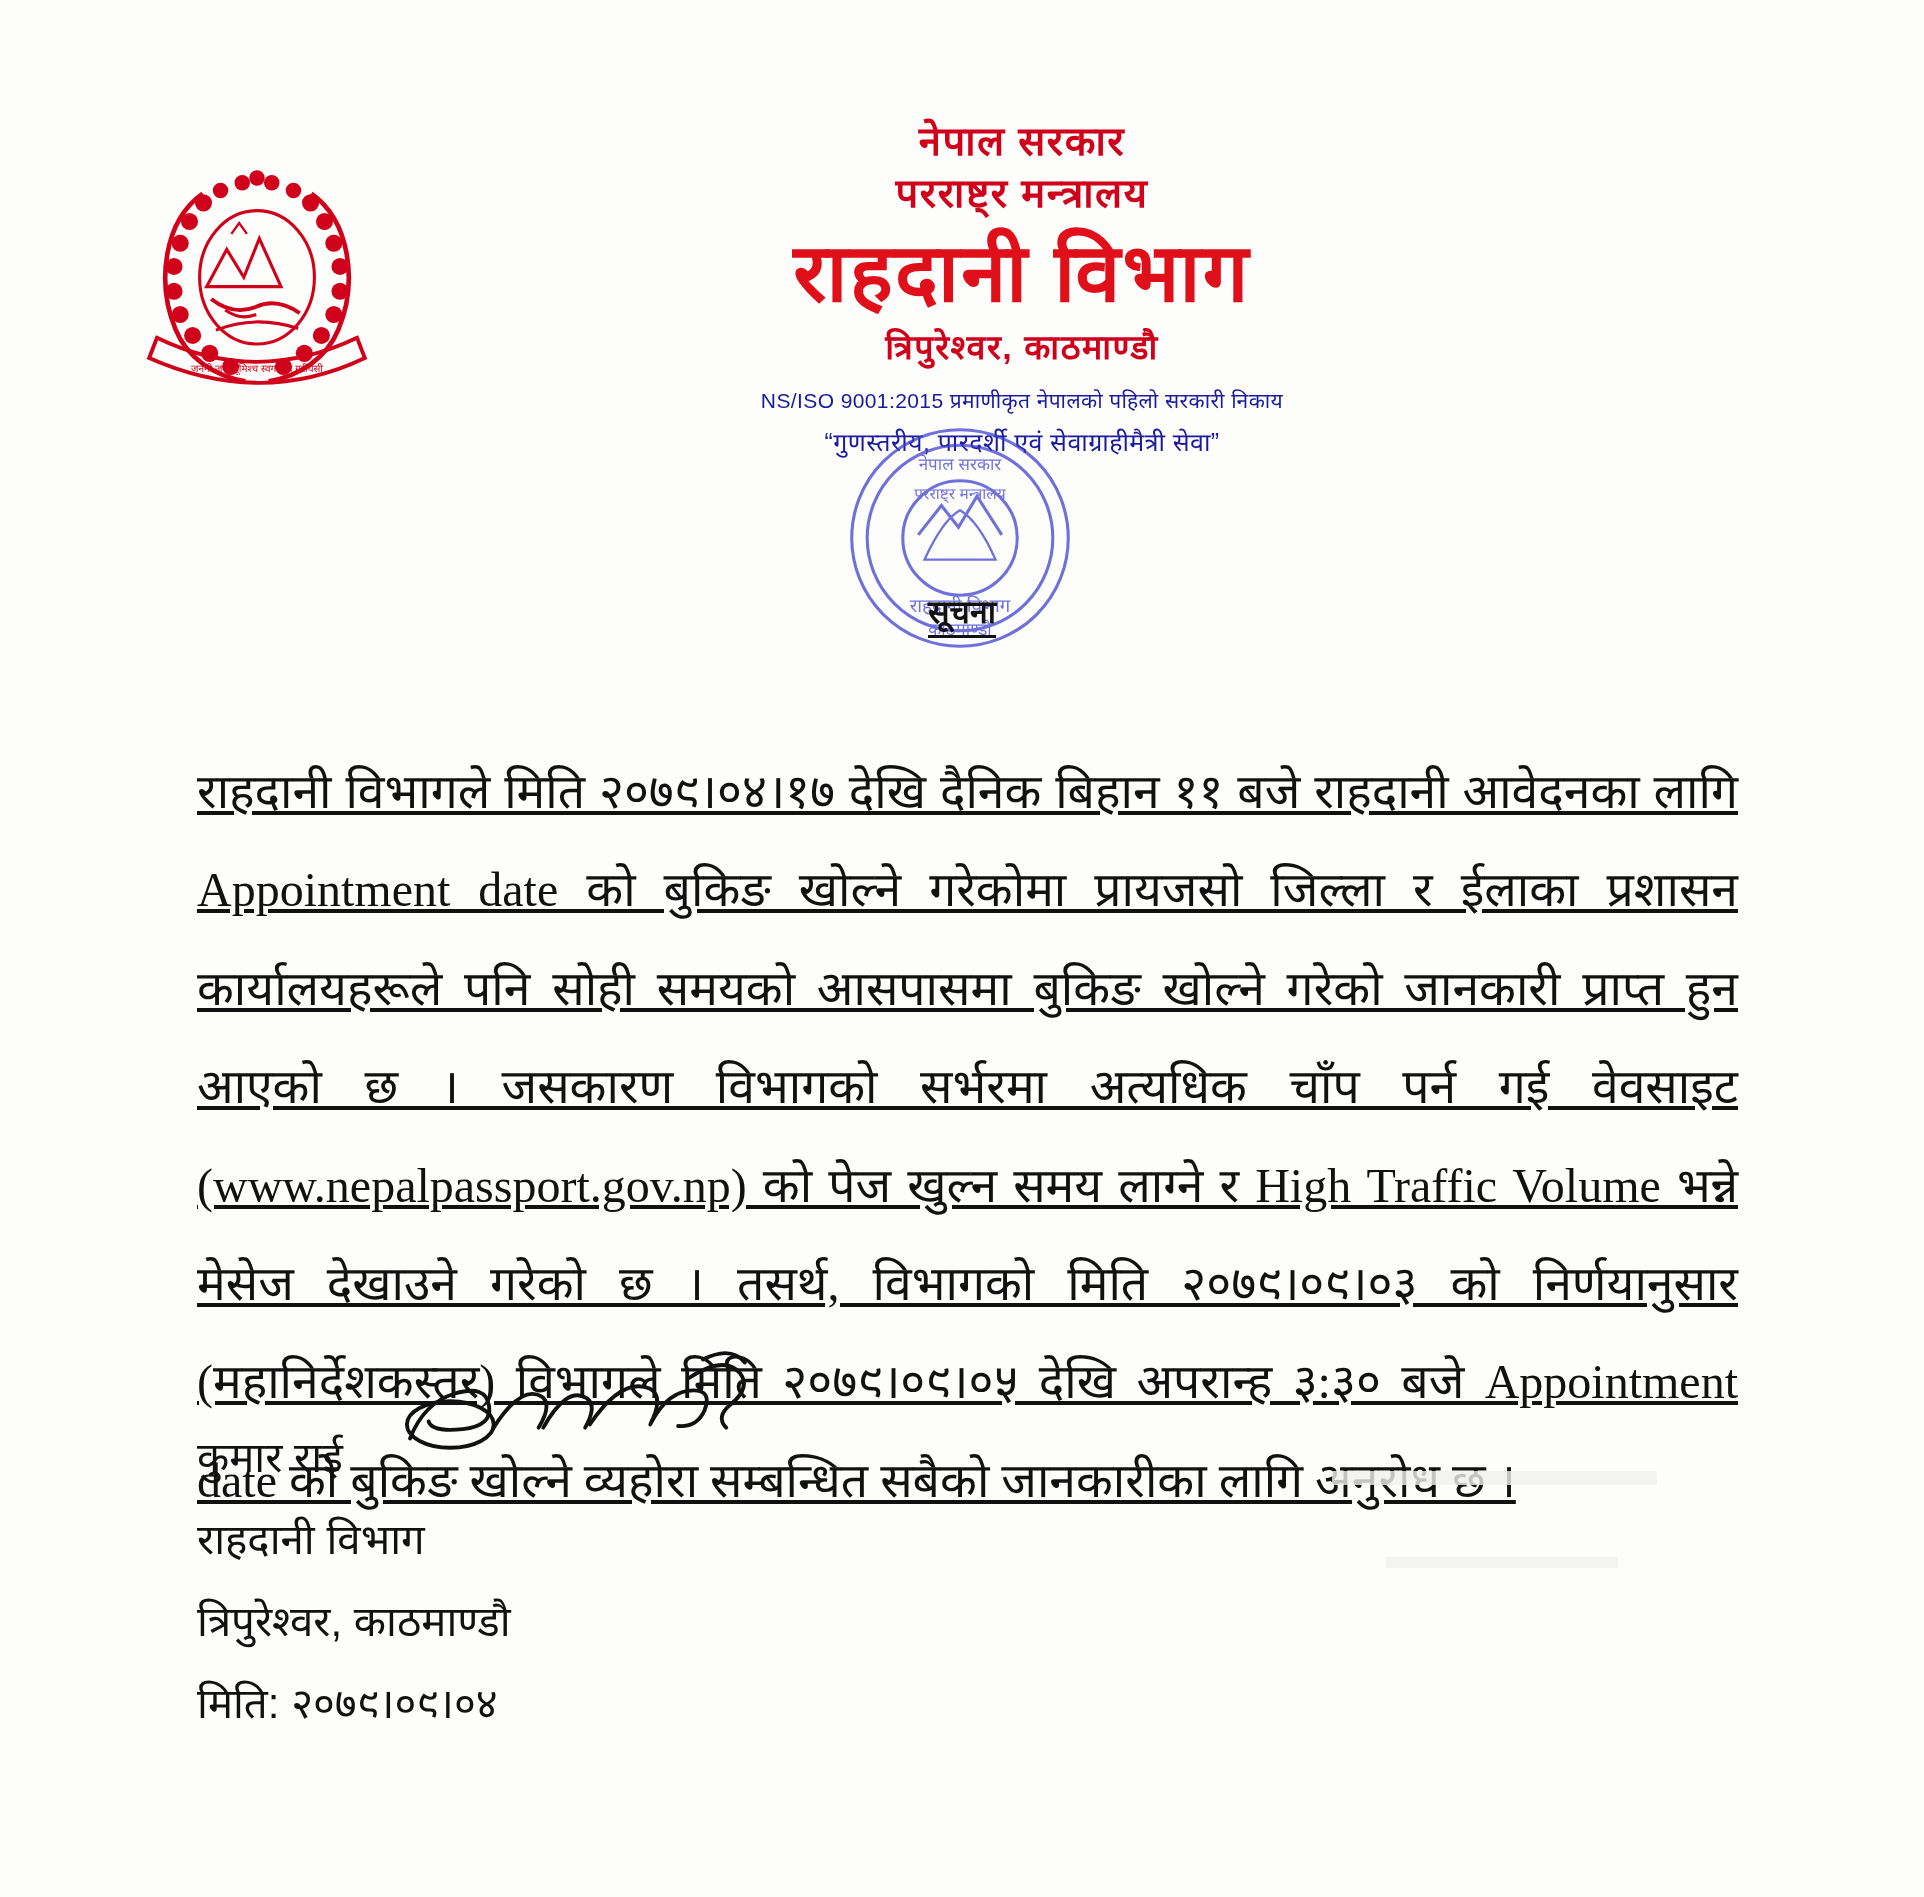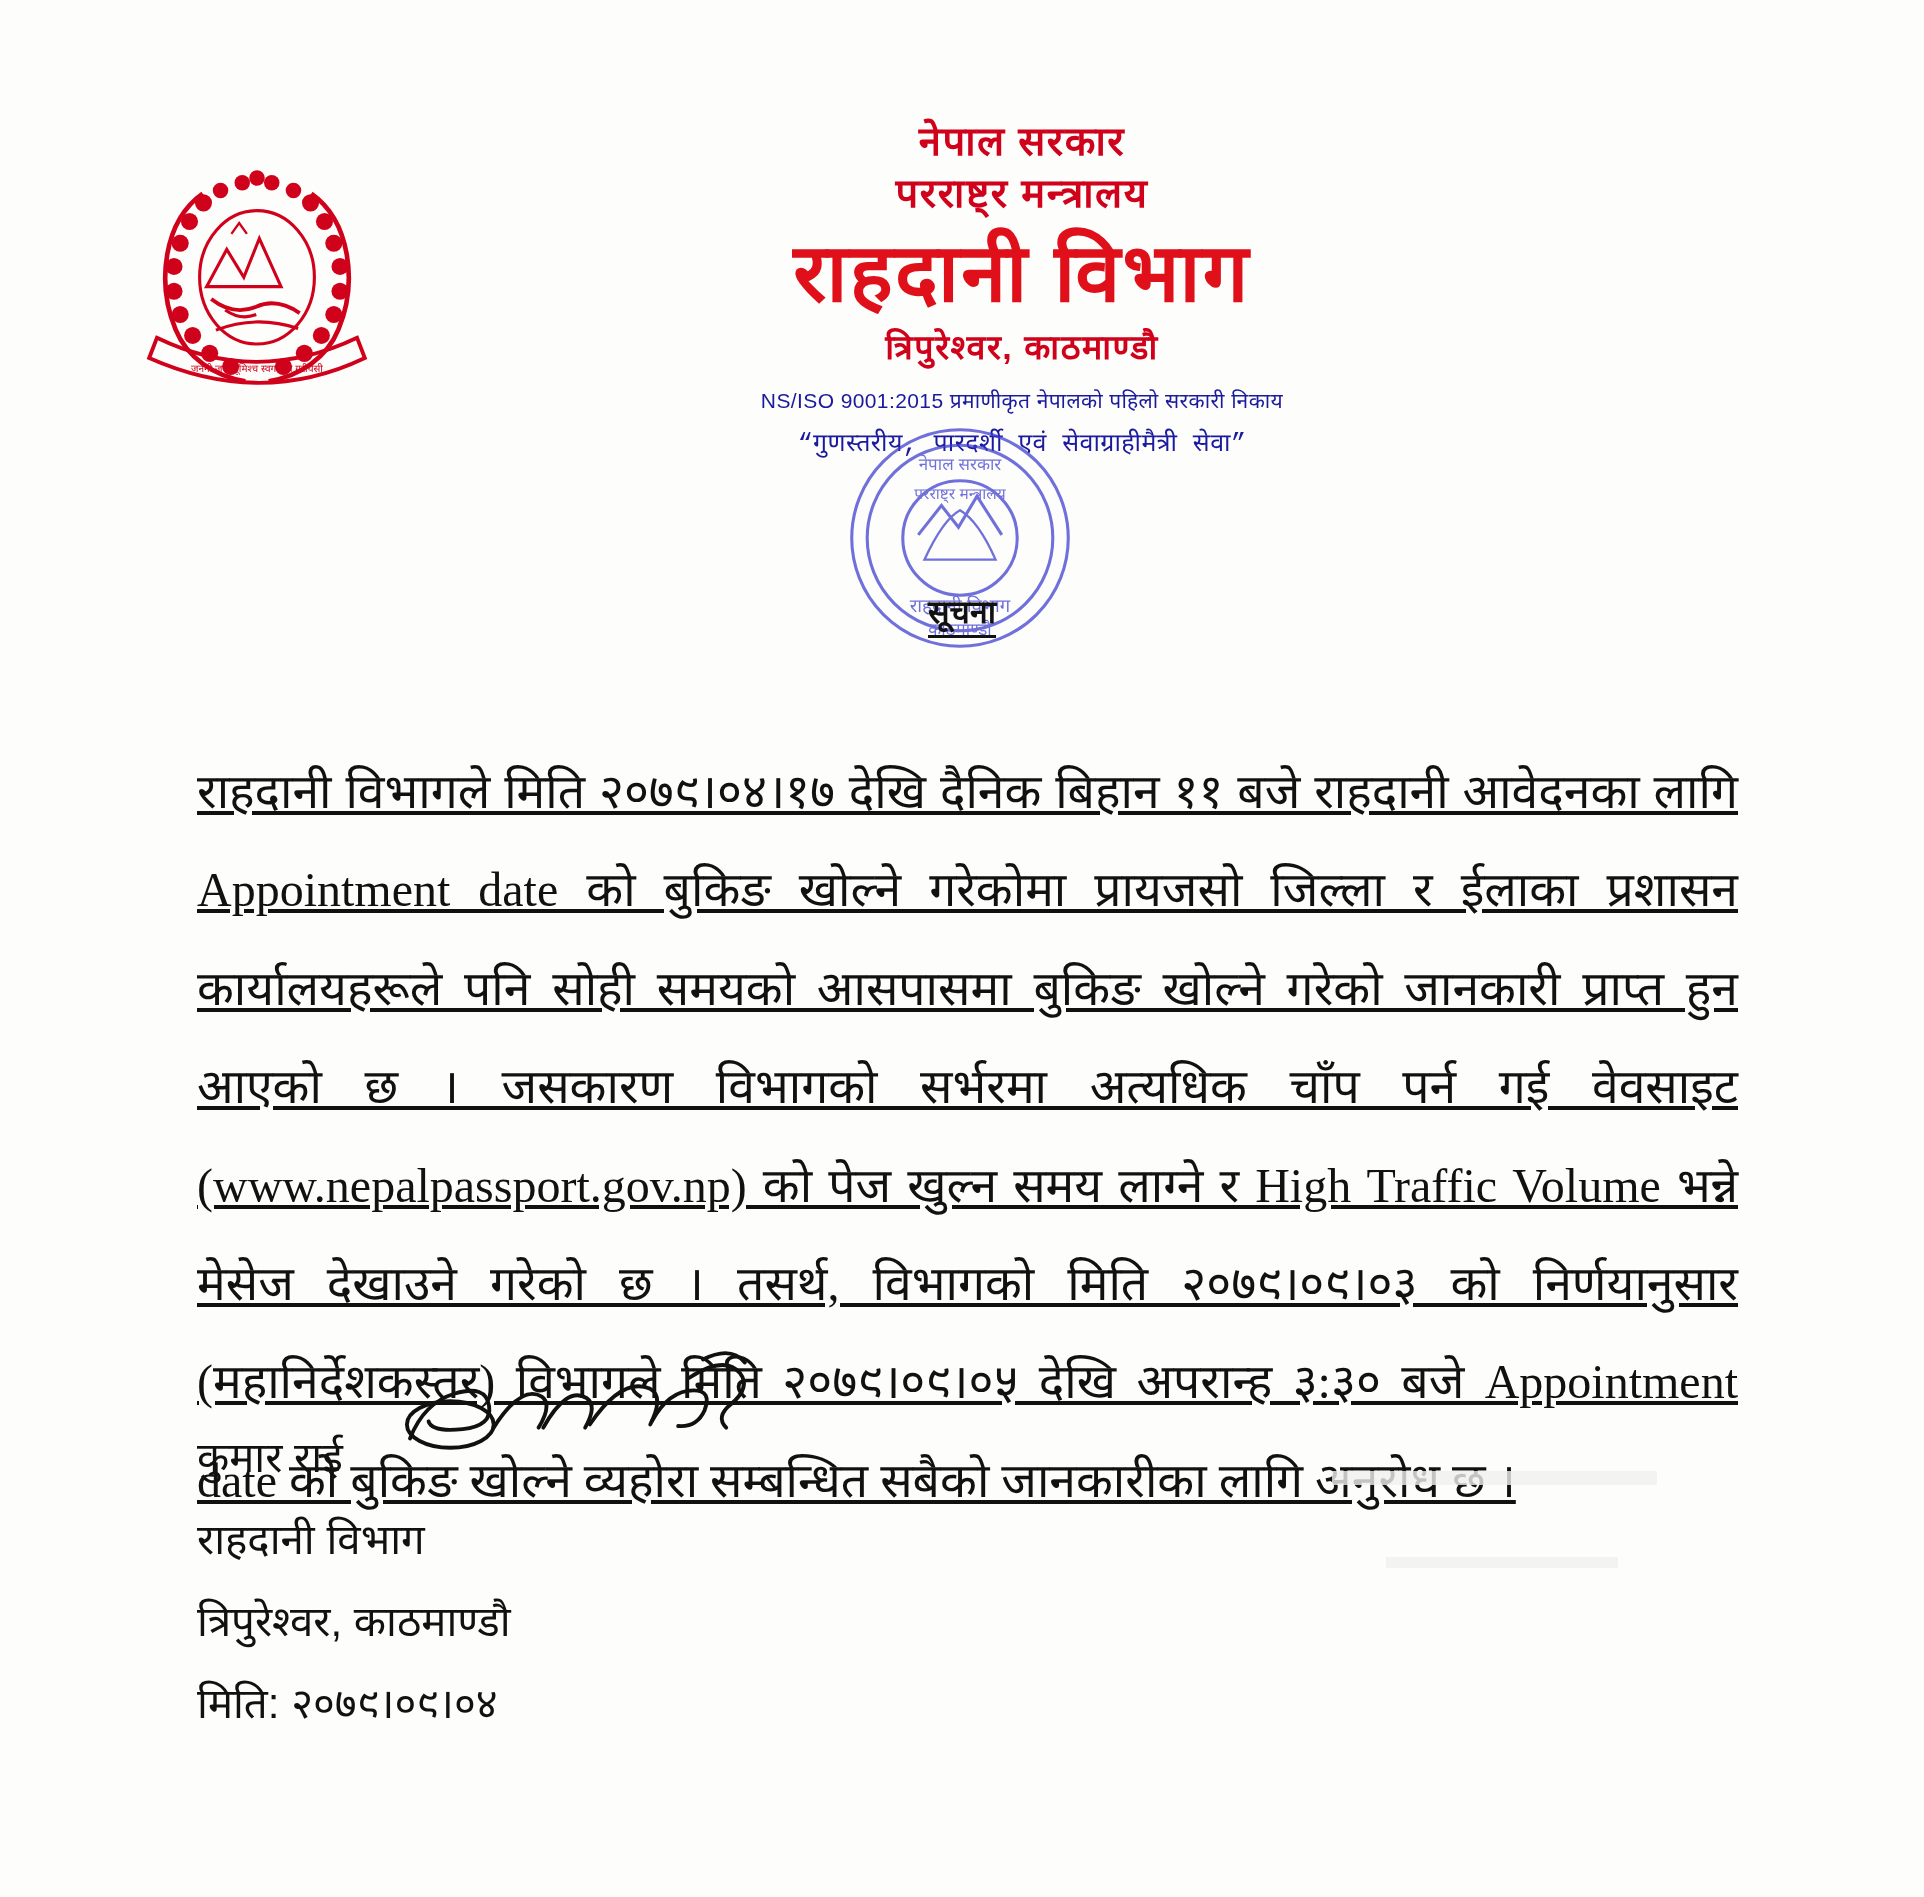--- a/index.html
+++ b/index.html
@@ -84,21 +84,21 @@
     margin-top: 1.5px;
   }
   .iso-line {
     font-family: "Liberation Sans", sans-serif;
     font-size: 21px;
     color: #1a1a9e;
     margin-top: 17px;
     letter-spacing: 0.4px;
   }
   .slogan-line {
-    font-family: Liberation Mono, monospace;
+    font-family: Liberation Sans, sans-serif;
     font-size: 25px;
     color: #1a1a9e;
     margin-top: 9.3px;
     letter-spacing: 0.4px;
   }
 
   
   .stamp {
     position: absolute;
     left: 844px;

